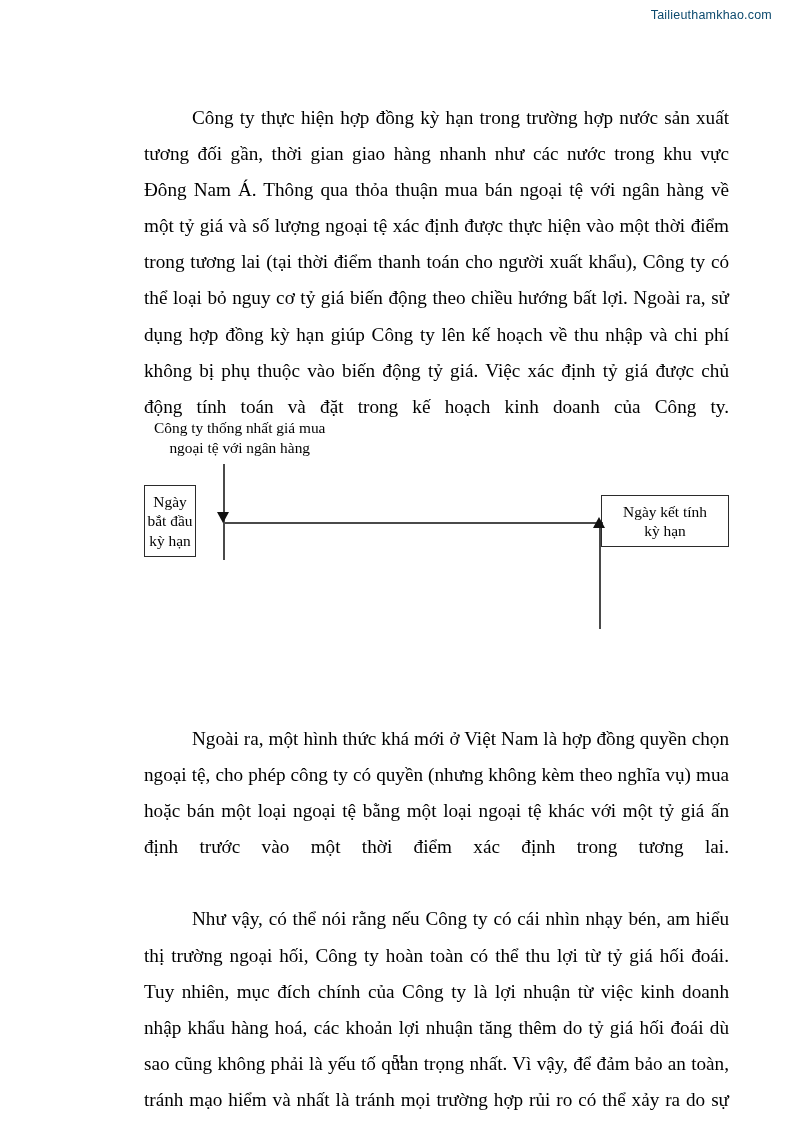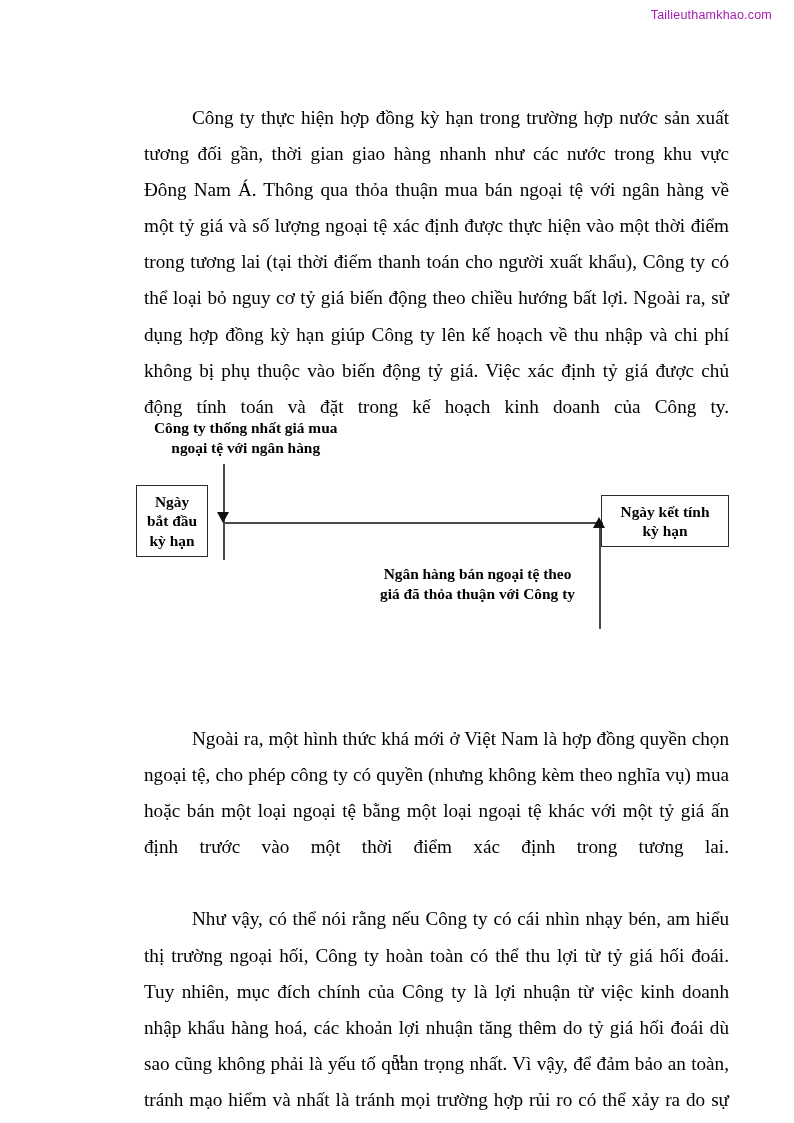--- a/index.html
+++ b/index.html
@@ -23,21 +23,21 @@
   }
 
   
   .watermark {
     position: absolute;
     top: 8px;
     right: 22px;
     font-family: "Liberation Sans", "DejaVu Sans", sans-serif;
     font-size: 12.5px;
     letter-spacing: 0.2px;
-    color: #a21caf;
+    color: #0c4a6e;
     white-space: nowrap;
     user-select: none;
   }
 
   
   .content {
     position: absolute;
     left: 128px;
     top: 100px;
     width: 601px;
@@ -60,21 +60,20 @@
     width: 100%;
   }
 
   
   .diagram {
     position: absolute;
     left: 128px;
     top: 412px;
     width: 601px;
     height: 225px;
-    font-weight: bold;
   }
   .dg-label {
     position: absolute;
     font-size: 15.4px;
     line-height: 19.5px;
     white-space: pre-line;
     color: #000;
   }
   #lbl-top {
     left: 26px;
@@ -93,23 +92,23 @@
     display: flex;
     align-items: center;
     justify-content: center;
     text-align: center;
     font-size: 15.4px;
     line-height: 19.4px;
     white-space: pre-line;
     box-sizing: border-box;
   }
   #box-start {
-    left: 8px;
+    left: 16px;
     top: 73px;
-    width: 72px;
+    width: 52px;
     height: 72px;
   }
   #box-end {
     left: 473px;
     top: 83px;
     width: 128px;
     height: 52px;
   }
   .dg-line-h {
     position: absolute;
@@ -206,20 +205,18 @@
     <div class="dg-line-v" id="line-v-top"></div>
 
     <div class="dg-line-h" id="line-h-main"></div>
 
     <div class="dg-line-v" id="line-v-bottom"></div>
 
     <div class="arrow-down"></div>
 
     <div class="arrow-up"></div>
 
-    <div class="dg-label" id="lbl-bottom">Ngân hàng bán ngoại tệ theo
-giá đã thỏa thuận với Công ty</div>
 
   </div>
 
   <div class="page-number">51</div>
 
 </div>
 
 </body></html>

